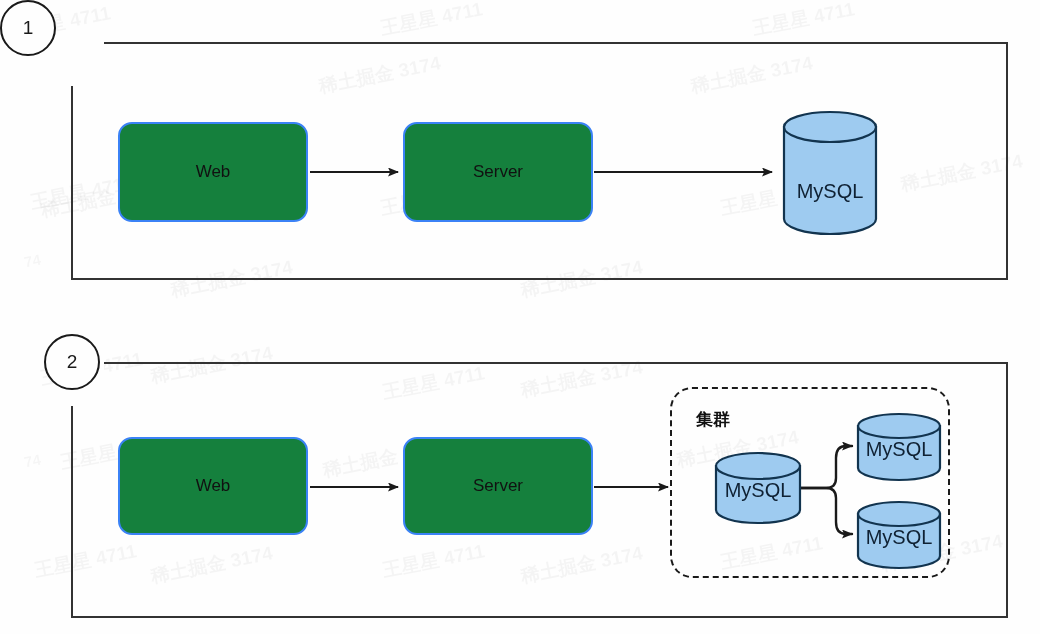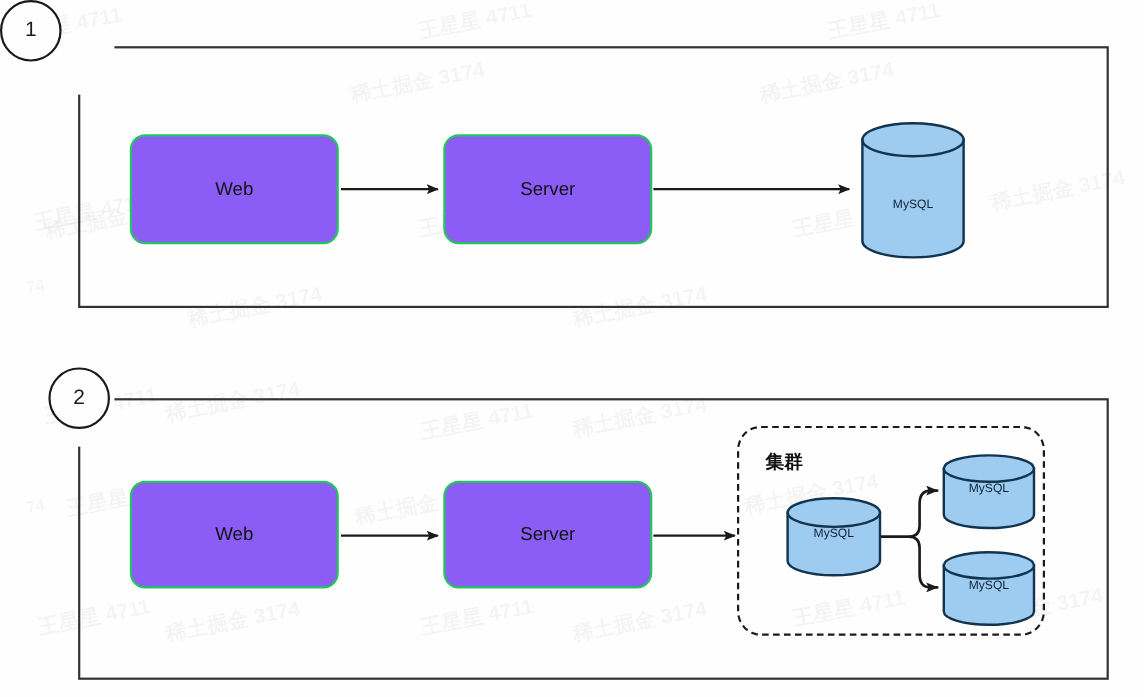--- a/index.html
+++ b/index.html
@@ -60,23 +60,23 @@
   
   .frame-mask {
     position: absolute;
     background: #fefefe;
     z-index: 4;
   }
 
   
   .node {
     position: absolute;
-    border: 2px solid #22c55e;
+    border: 2px solid #3b82f6;
     border-radius: 14px;
-    background: #8b5cf6;
+    background: #15803d;
     box-sizing: border-box;
     display: flex;
     align-items: center;
     justify-content: center;
     font-size: 17px;
     color: #111111;
     z-index: 5;
   }
 
   
@@ -101,21 +101,21 @@
   .db {
     position: absolute;
     z-index: 5;
   }
   .db svg { display: block; overflow: visible; }
   .db-label {
     position: absolute;
     left: 0;
     right: 0;
     text-align: center;
-    font-size: 11px;
+    font-size: 20px;
     color: #0f2133;
     pointer-events: none;
   }
 
   
   .conn {
     position: absolute;
     left: 0;
     top: 0;
     width: 1040px;

